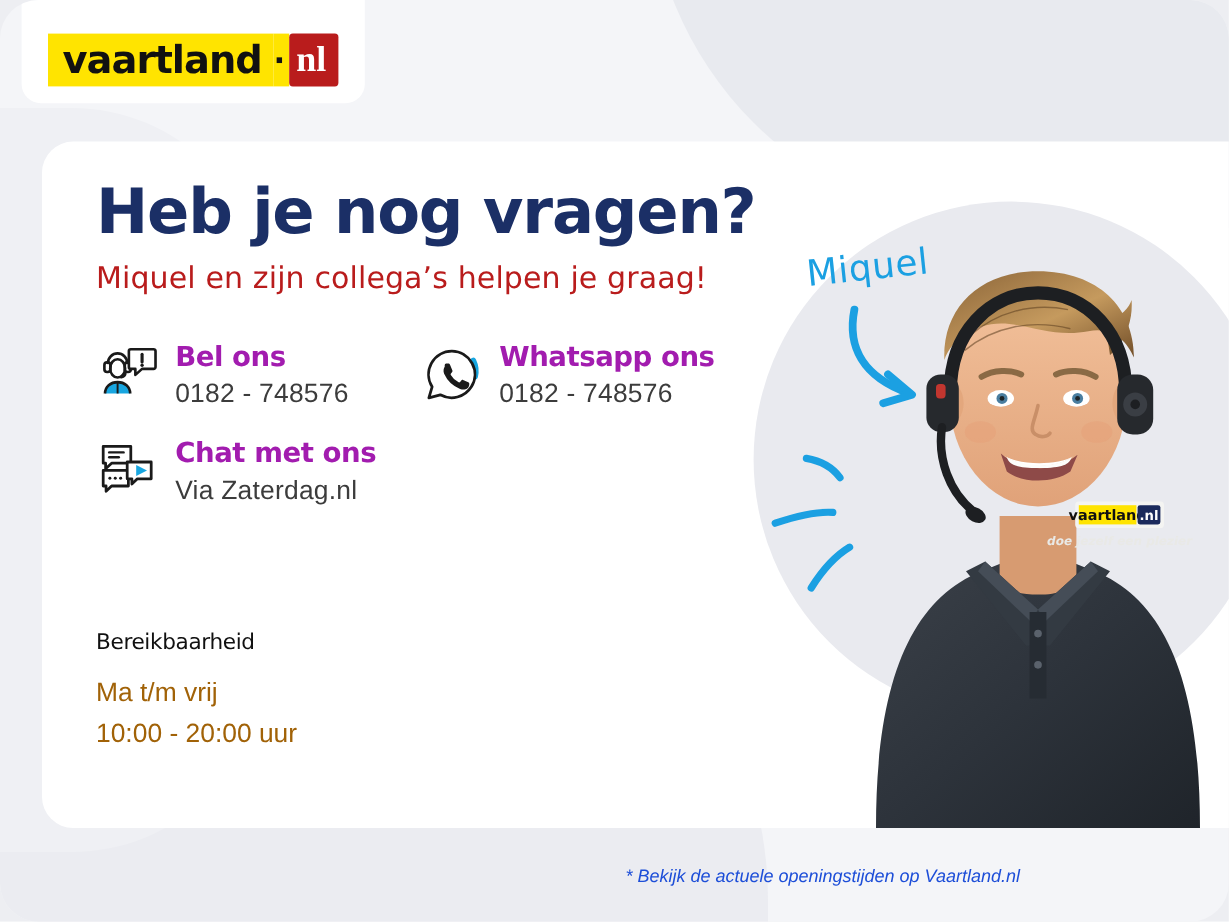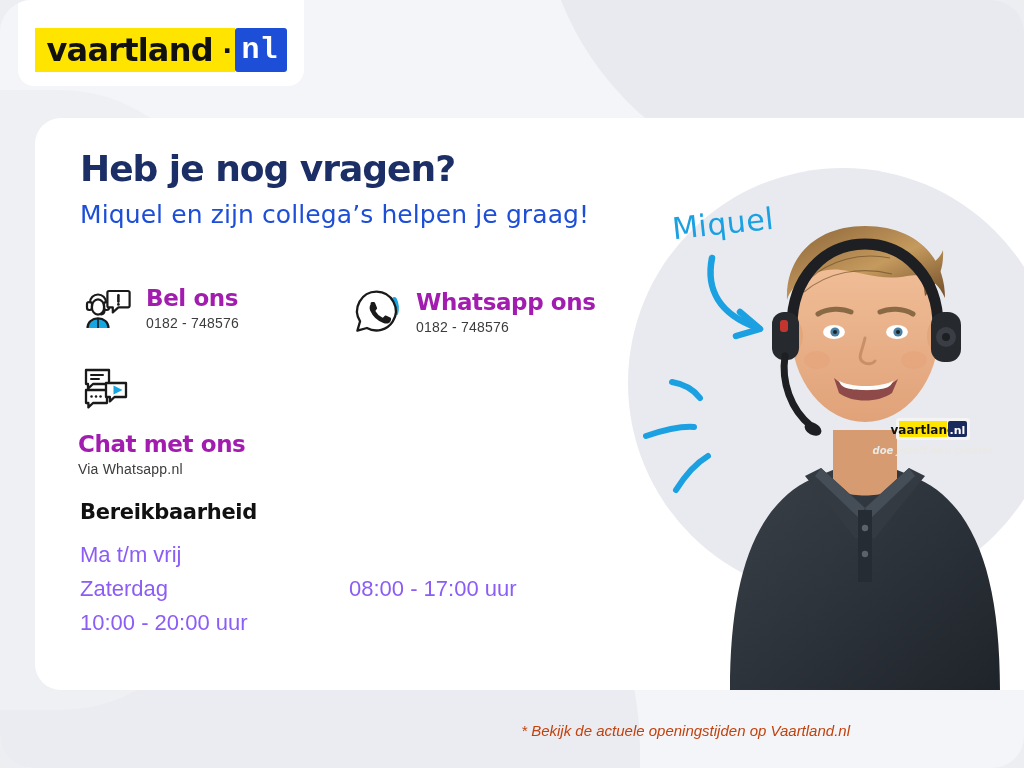--- a/index.html
+++ b/index.html
@@ -86,29 +86,29 @@
     color: #111111;
     font-size: 32px;
     font-weight: 700;
     letter-spacing: -0.8px;
     padding: 5px 10px 6px 12px;
     display: flex;
     align-items: center;
     font-family: "DejaVu Sans", sans-serif;
   }
   .logo-nl {
-    background: #1d4ed8;
+    background: #b91c1c;
     color: #ffffff;
     font-size: 30px;
     font-weight: 700;
     padding: 5px 10px 6px 6px;
     display: flex;
     align-items: center;
     border-radius: 3px;
-    font-family: Liberation Mono, monospace;
+    font-family: Liberation Serif, serif;
   }
   .logo-dot {
     color: #111111;
     background: #ffe400;
     font-size: 32px;
     font-weight: 700;
     display: flex;
     align-items: center;
     padding-right: 2px;
   }
@@ -140,31 +140,31 @@
   
   .content {
     position: absolute;
     left: 80px;
     top: 150px;
     width: 560px;
     z-index: 5;
   }
   .headline {
     font-family: "DejaVu Sans", sans-serif;
-    font-size: 36px;
+    font-size: 52px;
     font-weight: 700;
     color: #1b2f66;
     letter-spacing: -1px;
     margin: 0;
     line-height: 1.05;
   }
   .subhead {
     font-family: "DejaVu Sans", sans-serif;
     font-size: 25px;
-    color: #1d4ed8;
+    color: #b91c1c;
     margin: 12px 0 0 0;
     font-weight: 400;
     letter-spacing: 0.1px;
   }
 
   
   .contact-grid {
     position: absolute;
     left: 78px;
     top: 283px;
@@ -175,67 +175,67 @@
     display: flex;
     gap: 0px;
   }
   .contact-item {
     display: flex;
     align-items: flex-start;
     gap: 12px;
   }
   .contact-item.call { width: 270px; }
   .contact-item.whatsapp { width: 280px; align-items: center; }
-  .contact-item.chat { margin-top: 22px; flex-direction: column; }
+  .contact-item.chat { margin-top: 22px; }
   .c-icon {
     width: 56px;
     height: 56px;
     flex: 0 0 56px;
     display: block;
   }
   .c-text { padding-top: 2px; }
   .c-title {
     font-family: "DejaVu Sans", sans-serif;
     font-size: 23px;
     font-weight: 700;
     color: #a21caf;
     letter-spacing: -0.4px;
     line-height: 1.15;
   }
   .c-sub {
     font-family: "Liberation Sans", sans-serif;
-    font-size: 14px;
+    font-size: 22px;
     color: #3c3c3c;
     margin-top: 4px;
     letter-spacing: 0.2px;
   }
 
   
   .hours {
     position: absolute;
     left: 80px;
     top: 500px;
     width: 500px;
     z-index: 5;
   }
   .hours-title {
     font-family: "DejaVu Sans", sans-serif;
-    font-size: 21px;
-    font-weight: 700;
+    font-size: 18px;
+    font-weight: 400;
     color: #111111;
     letter-spacing: -0.3px;
     margin-bottom: 14px;
+    margin-top: 25px;
   }
   .hours-row {
     display: flex;
     font-family: "Liberation Sans", sans-serif;
     font-size: 22px;
-    color: #8b5cf6;
+    color: #a16207;
     line-height: 1.55;
-    gap: 11px;
   }
   .hours-day { width: 258px; }
   .hours-time { white-space: nowrap; }
 
   
   .miquel-label {
     position: absolute;
     left: 672px;
     top: 206px;
     font-family: "DejaVu Sans", sans-serif;
@@ -279,21 +279,21 @@
     position: absolute;
     left: 0;
     top: 722px;
     width: 892px;
     text-align: right;
     padding-right: 42px;
     box-sizing: border-box;
     font-family: "Liberation Sans", sans-serif;
     font-style: italic;
     font-size: 15px;
-    color: #c2410c;
+    color: #1d4ed8;
     z-index: 8;
   }
 </style>
 </head>
 <body>
 
 <div class="stage">
 
   <div class="bg-base"></div>
   <div class="bg-blob-topright"></div>
@@ -369,35 +369,31 @@
         </g>
         <g stroke="#1a1a1a" stroke-width="2.4" stroke-linecap="round">
           <path d="M13.5 35.5h.1"></path>
           <path d="M18 35.5h.1"></path>
           <path d="M22.5 35.5h.1"></path>
         </g>
         <path d="M35.5 24.4l9 4.6-9 4.6z" fill="#18a6e0"></path>
       </svg>
       <div class="c-text">
         <div class="c-title">Chat met ons</div>
-        <div class="c-sub">Via Whatsapp.nl</div>
+        <div class="c-sub">Via Zaterdag.nl</div>
       </div>
     </div>
 
   </div>
 
   <div class="hours">
     <div class="hours-title">Bereikbaarheid</div>
 
     <div class="hours-row">
       <div class="hours-day">Ma t/m vrij</div>
-    </div>
-    <div class="hours-row">
-      <div class="hours-day">Zaterdag</div>
-      <div class="hours-time">08:00 - 17:00 uur</div>
     </div>
     <div class="hours-row">
       <div class="hours-time">10:00 - 20:00 uur</div>
     </div>
   </div>
 
   <svg class="person" viewBox="0 0 330 560">
     <defs>
       <linearGradient id="hairG" x1="0" y1="0" x2="1" y2="1">
         <stop offset="0%" stop-color="#8a6438"></stop>

